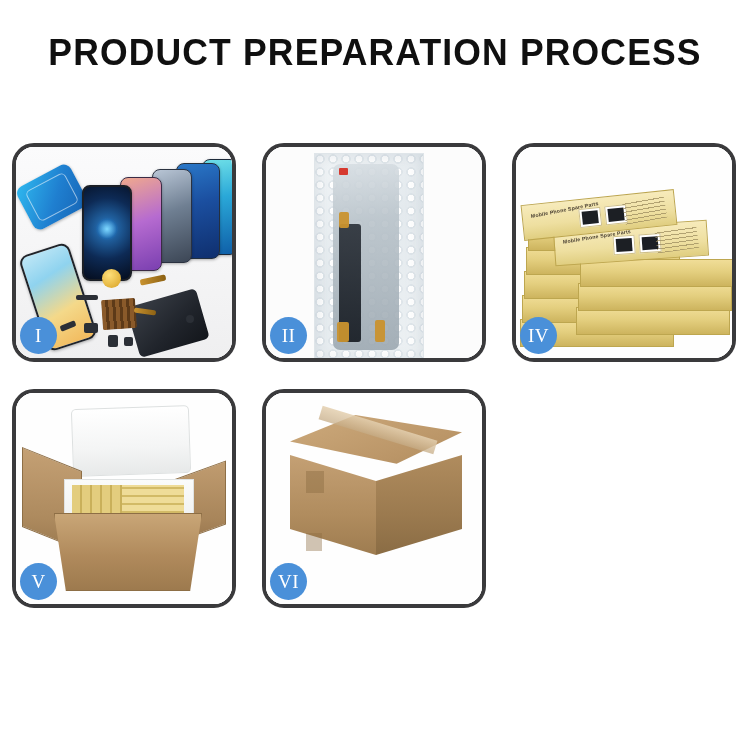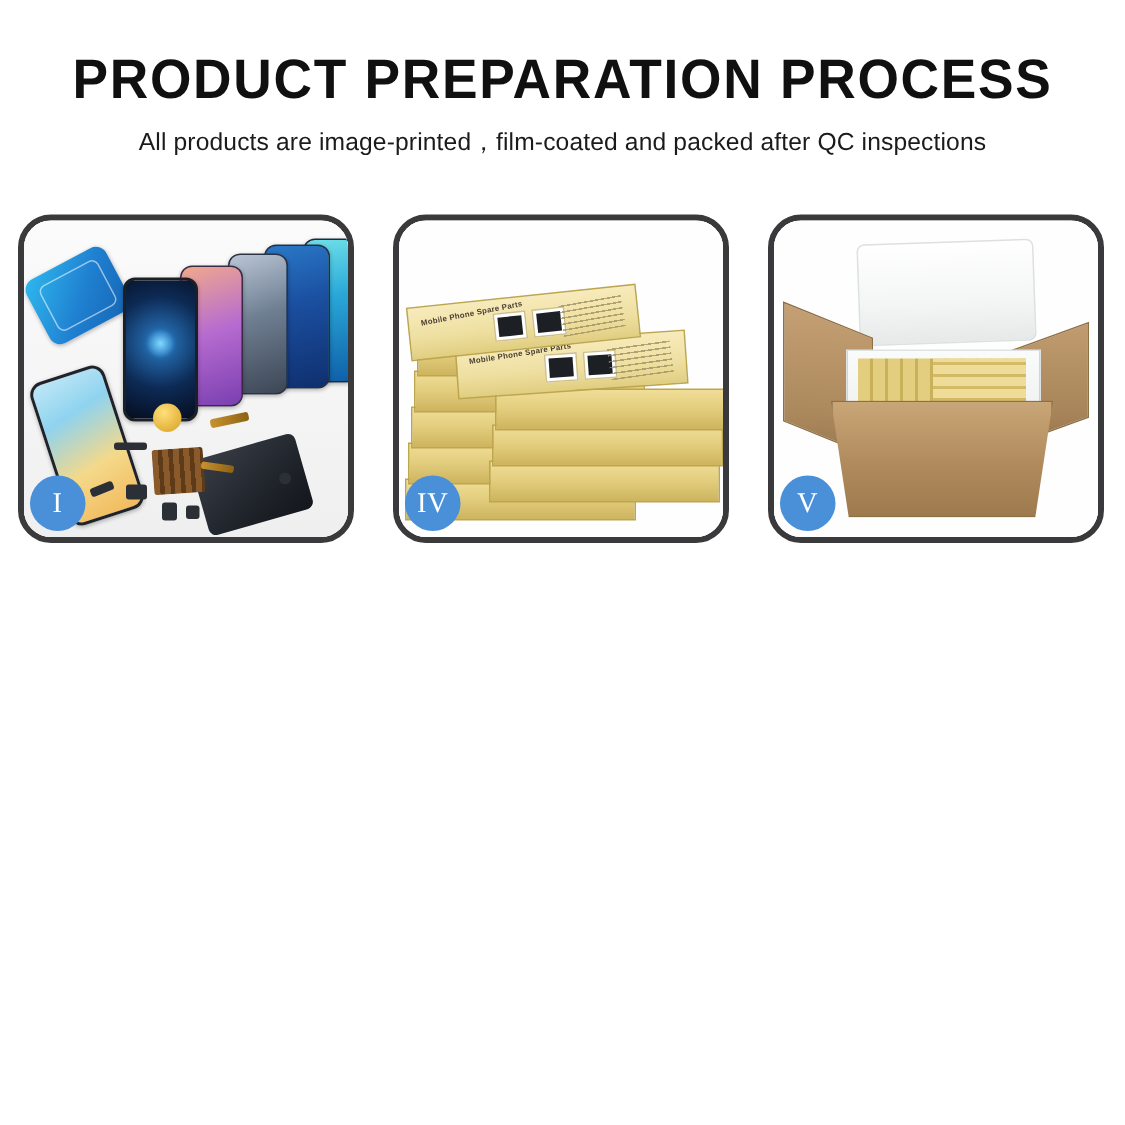--- a/index.html
+++ b/index.html
@@ -243,21 +243,20 @@
   .tab6a { position:absolute; left:40px; top:78px; width:18px; height:22px;
            background:rgba(140,108,66,.45); }
   .tab6b { position:absolute; left:40px; top:140px; width:16px; height:18px;
            background:rgba(140,108,66,.40); }
 </style>
 </head>
 <body>
 
 <div class="header">
   <div class="page-title">PRODUCT PREPARATION PROCESS</div>
-  <div class="page-subtitle">All products are image-printed，film-coated and packed after QC inspections</div>
 </div>
 
 <div class="grid">
 
   <div class="panel">
     <div class="panel-photo">
       <div class="p1-bg"></div>
       <div class="phone phA"></div>
       <div class="phone phG"></div>
       <div class="phone phF"></div>
@@ -273,20 +272,34 @@
       <div class="ph tiny" style="left:92px;top:188px;width:10px;height:12px;"></div>
       <div class="ph tiny" style="left:108px;top:190px;width:9px;height:9px;"></div>
       <div class="ph flex-cable" style="left:124px;top:130px;width:26px;height:6px;transform:rotate(-12deg);"></div>
       <div class="ph flex-cable" style="left:118px;top:162px;width:22px;height:5px;transform:rotate(8deg);"></div>
       <div class="ph tiny" style="left:44px;top:176px;width:16px;height:6px;transform:rotate(-22deg);"></div>
       <div class="ph tiny" style="left:170px;top:168px;width:8px;height:8px;border-radius:50%;"></div>
     </div>
     <div class="badge">I</div>
   </div>
 
+  <div class="panel">
+    <div class="panel-photo">
+      <div class="p2-bg"></div>
+      <div class="pouch">
+        <div class="screen-in"></div>
+        <div class="screen-dark"></div>
+        <div class="redtag"></div>
+        <div class="flexstrip" style="left:24px;top:58px;width:10px;height:16px;"></div>
+        <div class="flexstrip" style="left:22px;top:168px;width:12px;height:20px;"></div>
+        <div class="flexstrip" style="left:60px;top:166px;width:10px;height:22px;"></div>
+      </div>
+    </div>
+    <div class="badge">II</div>
+  </div>
 
 
   <div class="panel">
     <div class="panel-photo">
       <div class="p4-bg"></div>
       <div class="stack">
         <div class="box4" style="left:2px;  top:148px;"></div>
         <div class="box4" style="left:4px;  top:124px;"></div>
         <div class="box4" style="left:6px;  top:100px;"></div>
         <div class="box4" style="left:8px;  top:76px;"></div>
@@ -328,14 +341,26 @@
       <div class="flapL"></div>
       <div class="flapR"></div>
       <div class="foambox5"></div>
       <div class="goldrows5"></div>
       <div class="goldrows5b"></div>
       <div class="carton5"></div>
     </div>
     <div class="badge">V</div>
   </div>
 
+  <div class="panel">
+    <div class="panel-photo">
+      <div class="p6-bg"></div>
+      <div class="c6-top"></div>
+      <div class="c6-front"></div>
+      <div class="c6-side"></div>
+      <div class="tape6"></div>
+      <div class="tab6a"></div>
+      <div class="tab6b"></div>
+    </div>
+    <div class="badge">VI</div>
+  </div>
 
 </div>
 
 </body></html>

